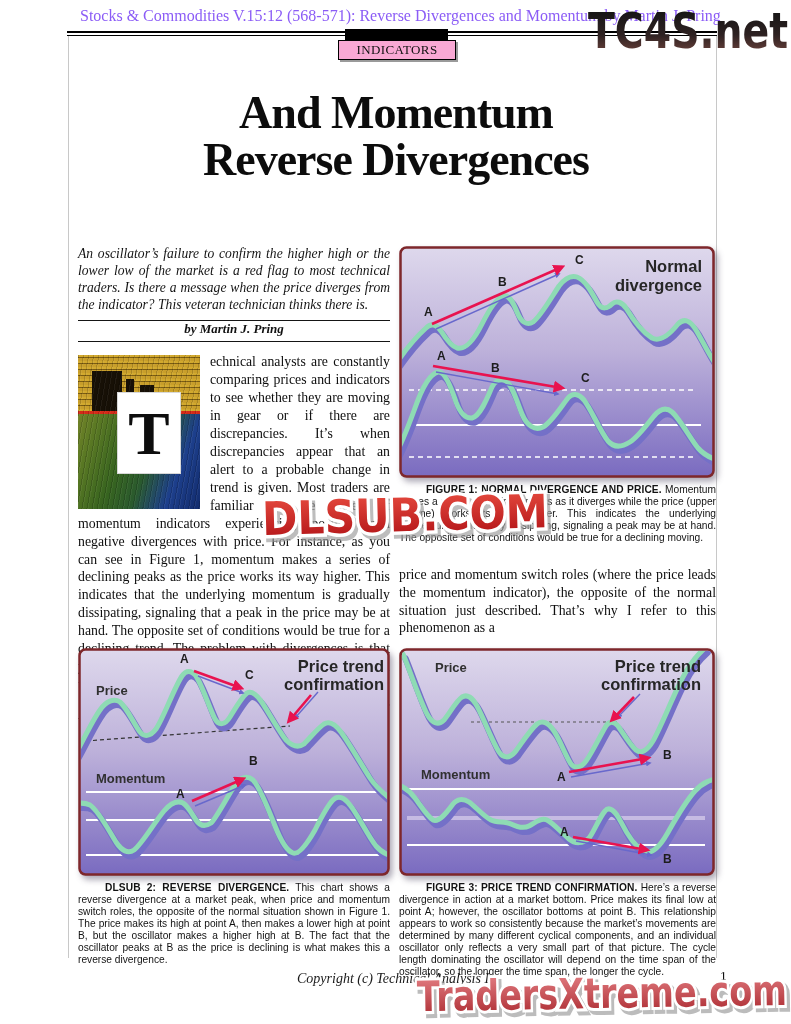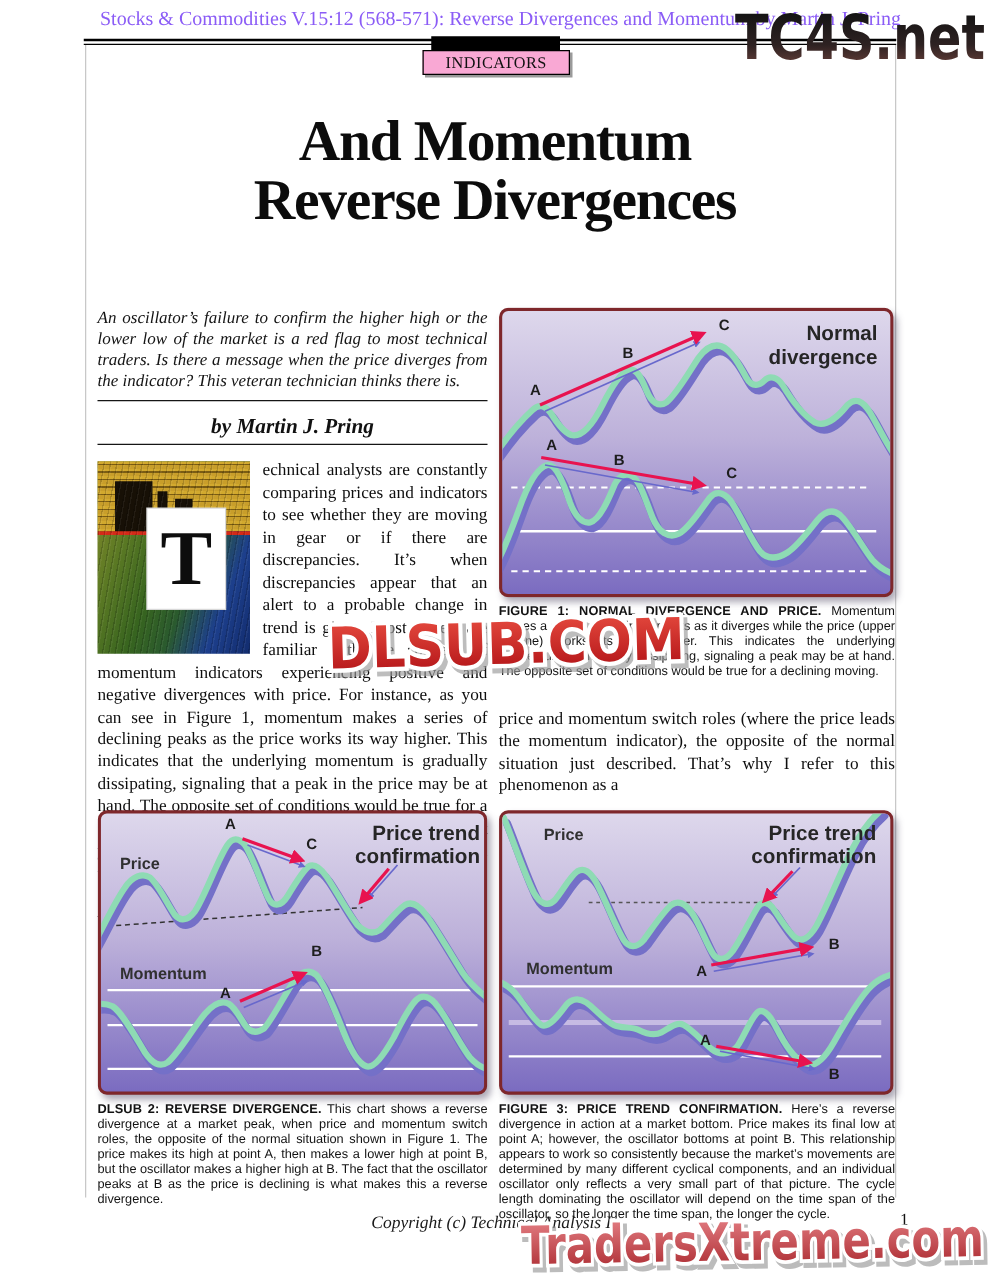--- a/index.html
+++ b/index.html
@@ -18,40 +18,40 @@
            display:flex;align-items:center;justify-content:center;
            font-weight:normal;font-size:13px;letter-spacing:.4px;}
   
   .title{position:absolute;left:75px;top:90px;width:642px;text-align:center;
          font-weight:bold;font-size:46px;line-height:1.02;letter-spacing:-1px;color:#0c0c0c;}
   
   .colL{position:absolute;left:78px;top:246px;width:312px;}
   .colR{position:absolute;left:399px;top:246px;width:317px;}
   .intro{font-style:italic;font-size:13.6px;line-height:1.24;text-align:justify;color:#141414;}
   .byline{margin:7px 0 11px;border-top:1.6px solid #151515;border-bottom:1.6px solid #151515;
-          padding:10px 0 4px;text-align:center;font-weight:bold;font-style:italic;font-size:17px;}
+          padding:0 0 4px;text-align:center;font-weight:bold;font-style:italic;font-size:13px;}
   .bodytext{font-size:13.8px;line-height:1.3;text-align:justify;color:#0e0e0e;}
   .indent{text-indent:14px;margin:0;}
   
   .dropimg{float:left;width:122px;height:154px;margin:2px 10px 2px 0;position:relative;overflow:hidden;
            background:linear-gradient(112deg,#8a8c2c 0%,#5d7a24 24%,#37641f 46%,#2a5a2e 62%,#1d3f8c 80%,#122c6e 100%);}
   .dropimg .sky{position:absolute;left:0;top:0;right:0;height:56px;
            background:repeating-linear-gradient(180deg,#d2a92e 0 2px,#7a5c12 2px 3px,#c89e2a 3px 6px);}
   .dropimg .tower{position:absolute;background:#171006;}
   .dropimg .redline{position:absolute;left:0;right:0;top:56px;height:3px;background:#d42a18;}
   .dropimg .texture{position:absolute;inset:0;
            background:repeating-linear-gradient(100deg,rgba(0,0,0,.16) 0 1px,rgba(255,255,255,.05) 1px 2px,transparent 2px 5px);}
   .tbox{position:absolute;left:40px;top:38px;width:62px;height:80px;background:#fff;
         box-shadow:0 0 0 1px #d8d8d8;display:flex;align-items:center;justify-content:center;}
   .tbox span{font-weight:bold;font-size:62px;line-height:1;color:#0d0d0d;}
   
   .chart{display:block;filter:drop-shadow(3px 4px 3px rgba(60,50,80,.42));}
   .caption{font-family:"Liberation Sans",sans-serif;font-size:10.2px;line-height:1.17;
            text-align:justify;color:#121212;margin-top:6px;}
-  .caption b{letter-spacing:.1px;}
+  .caption b{letter-spacing:.1px;margin-left:27px;}
   .colR .bodytext{margin-top:22px;}
   .figL{position:absolute;left:78px;top:648px;width:312px;}
   .figR{position:absolute;left:399px;top:648px;width:317px;}
   
   .pt{font:bold 12px "Liberation Sans",sans-serif;fill:#1d1d1d;}
   .plabel{font:bold 13px "Liberation Sans",sans-serif;fill:#303030;}
   .big{font:bold 16.5px "Liberation Sans",sans-serif;fill:#262626;}
   
   .copyright{position:absolute;left:297px;top:971px;font-size:14px;color:#1a1a1a;white-space:nowrap;font-style:italic;}
   .pagenum{position:absolute;left:720px;top:968px;font-size:13.5px;color:#111;}

